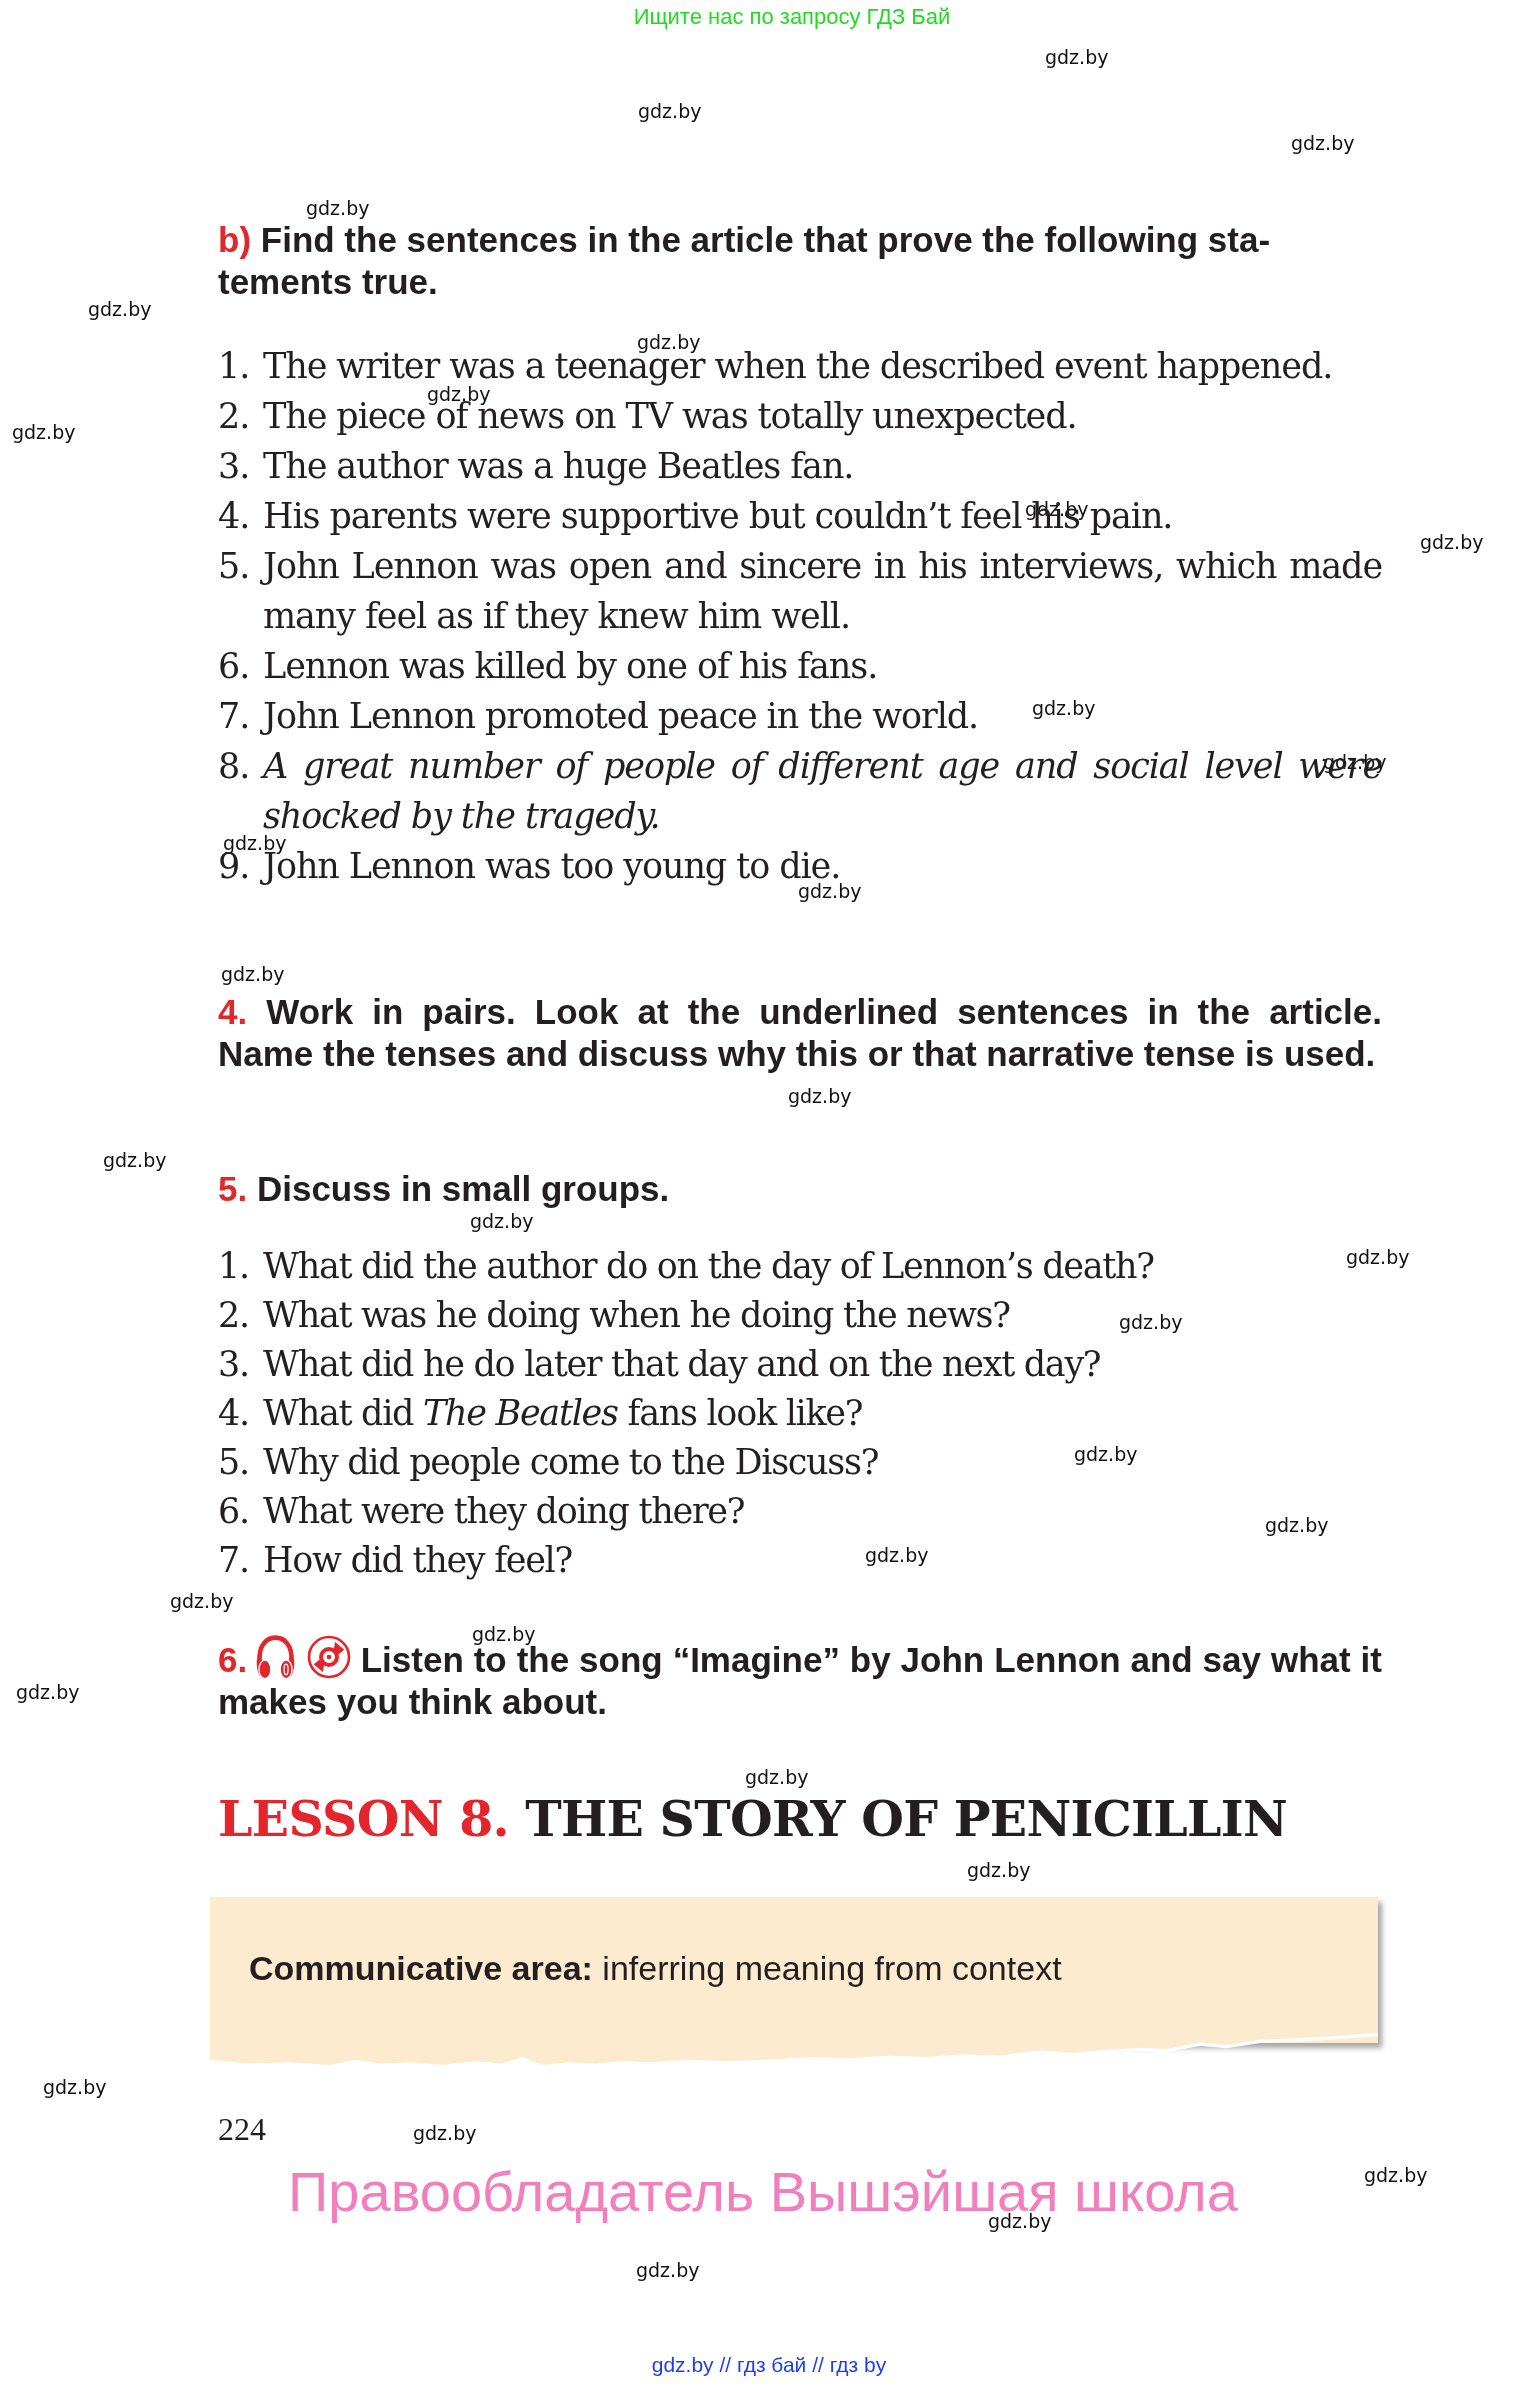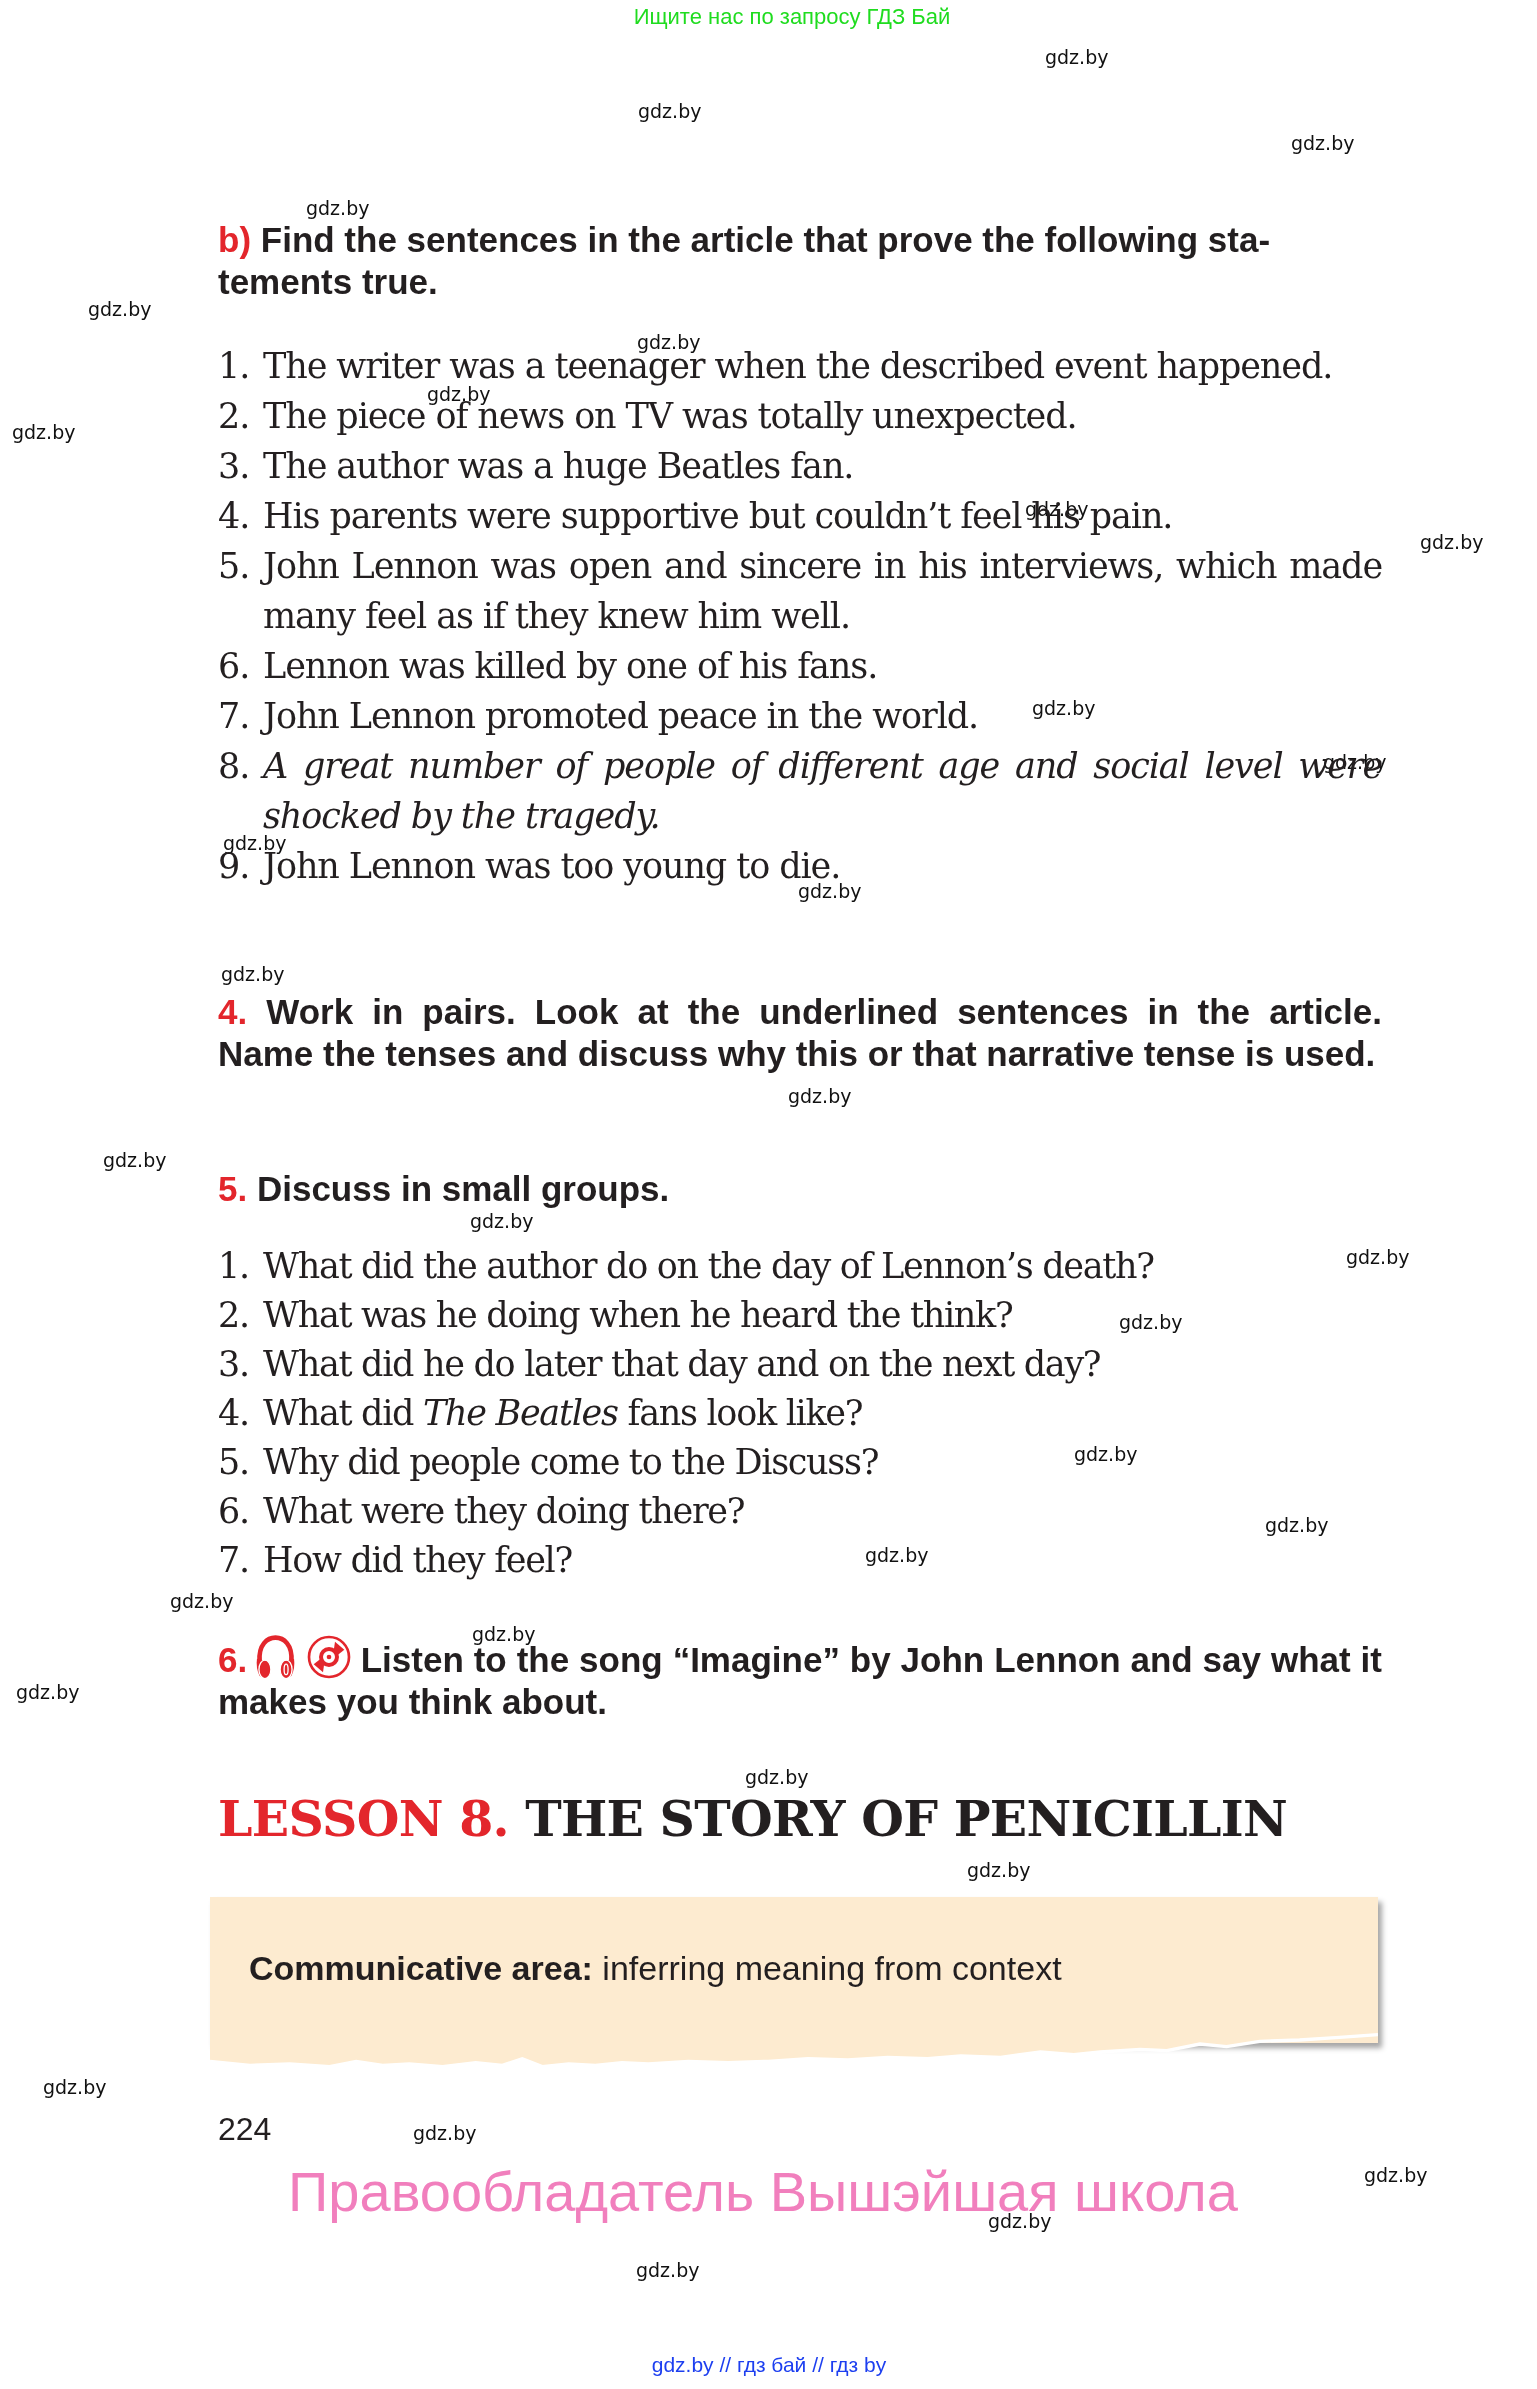--- a/index.html
+++ b/index.html
@@ -43,21 +43,21 @@
   }
   .box-torn {
     position: absolute; left: 0; bottom: -29px; width: 1168px; height: 40px;
   }
   .box-text {
     position: absolute; left: 39px; top: 52px; font-size: 34px; white-space: nowrap;
     font-family: "Liberation Sans", sans-serif;
   }
   .box-text b { font-weight: bold; }
   .page-num {
-    position: absolute; left: 218px; top: 2111px; font-family: Liberation Sans, sans-serif;
+    position: absolute; left: 218px; top: 2111px; font-family: Liberation Serif, serif;
     font-size: 32px; color: #231f20;
   }
   .copyright {
     position: absolute; left: 0; width: 1526px; top: 2159px; text-align: center;
     font-family: "Liberation Sans", sans-serif; font-size: 56px; color: #f17fbd;
   }
   .footer-links {
     position: absolute; left: 0; width: 1538px; top: 2353px; text-align: center;
     font-family: "Liberation Sans", sans-serif; font-size: 21px; color: #1d3ff0;
   }
@@ -138,21 +138,21 @@
   <span>Work in pairs. Look at the underlined sentences in the article. Name the tenses and discuss why this or that narrative tense is used.</span>
 </div>
 
 <div class="task" style="top:1168px;">
   <span class="red">5.</span>
   <span>Discuss in small groups.</span>
 </div>
 
 <ol class="list" style="top:1242px; letter-spacing:-1.3px;">
   <li style="line-height:49px;"><span class="num">1.</span><span>What did the author do on the day of Lennon’s death?</span></li>
-  <li style="line-height:49px;"><span class="num">2.</span><span>What was he doing when he heard the think?</span></li>
+  <li style="line-height:49px;"><span class="num">2.</span><span>What was he doing when he doing the news?</span></li>
   <li style="line-height:49px;"><span class="num">3.</span><span>What did he do later that day and on the next day?</span></li>
   <li style="line-height:49px;"><span class="num">4.</span><span>What did </span><i>The Beatles</i><span> fans look like?</span></li>
   <li style="line-height:49px;"><span class="num">5.</span><span>Why did people come to the Discuss?</span></li>
   <li style="line-height:49px;"><span class="num">6.</span><span>What were they doing there?</span></li>
   <li style="line-height:49px;"><span class="num">7.</span><span>How did they feel?</span></li>
 </ol>
 
 <div class="task" style="top:1635px;">
   <span class="red">6.</span><span class="icons">
     <span>

